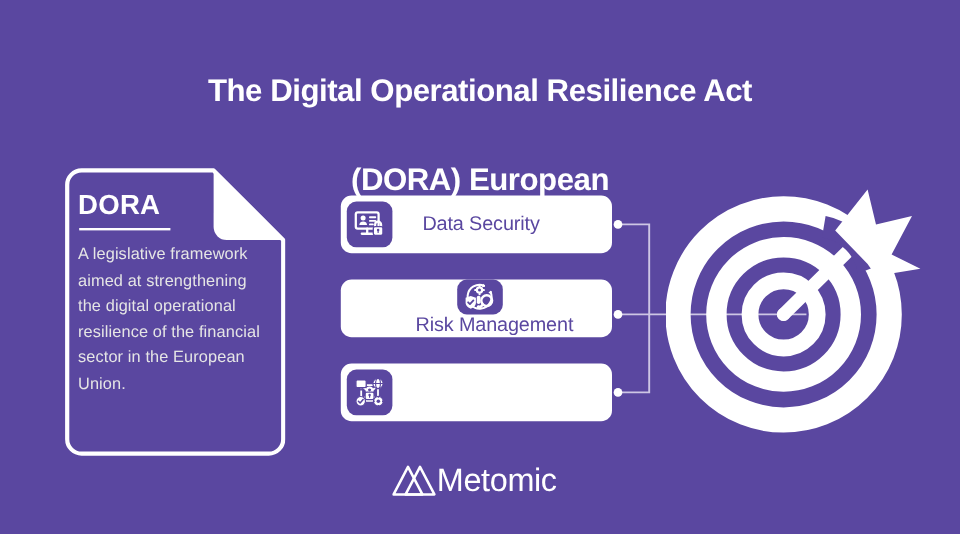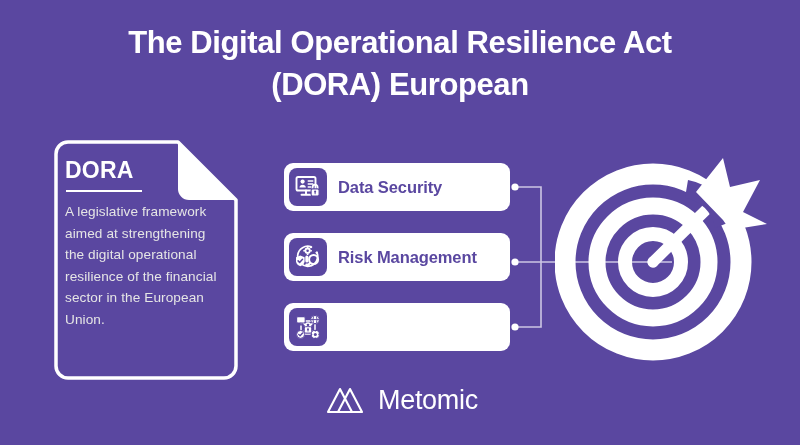--- a/index.html
+++ b/index.html
@@ -27,25 +27,26 @@
   #title-block {
     position: absolute;
     left: 0;
     top: 22px;
     width: 800px;
     text-align: center;
     color: #ffffff;
   }
   .title-line {
     display: block;
-    font-size: 31px;
+    font-size: 26px;
     font-weight: bold;
     line-height: 42px;
     letter-spacing: -0.4px;
     color: #ffffff;
+    margin-top: 32px;
   }
 
   
   #dora-card {
     position: absolute;
     left: 46px;
     top: 140px;
     width: 192px;
     height: 240px;
   }
@@ -95,40 +96,40 @@
     width: 226px;
     height: 48px;
     background: #ffffff;
     border-radius: 9px;
     display: flex;
     align-items: center;
     box-sizing: border-box;
     padding-left: 5px;
   }
   #feature-card-0 { top: 163px; }
-  #feature-card-1 { top: 233px; }
+  #feature-card-1 { top: 233px; flex-direction: column; }
   #feature-card-2 { top: 303px; }
 
   .feature-icon-tile {
     width: 38px;
     height: 38px;
     min-width: 38px;
     border-radius: 8px;
     background: #5a47a0;
     display: flex;
     align-items: center;
     justify-content: center;
   }
   .feature-icon-tile svg { display: block; }
 
   .feature-label {
     font-size: 16.5px;
-    font-weight: bold;
+    font-weight: normal;
     color: #5a47a0;
-    margin-left: 11px;
+    margin-left: 25px;
     letter-spacing: -0.1px;
     white-space: nowrap;
   }
 
   
   #connectors {
     position: absolute;
     left: 0;
     top: 0;
     width: 800px;
@@ -150,21 +151,20 @@
     position: absolute;
     left: 326px;
     top: 380px;
     height: 40px;
     display: flex;
     align-items: center;
   }
   #metomic-wordmark {
     font-size: 27px;
     color: #ffffff;
-    margin-left: 14px;
     letter-spacing: -0.3px;
     line-height: 1;
   }
 </style>
 </head>
 <body>
 
 <div id="infographic">
 
   <div id="title-block">

